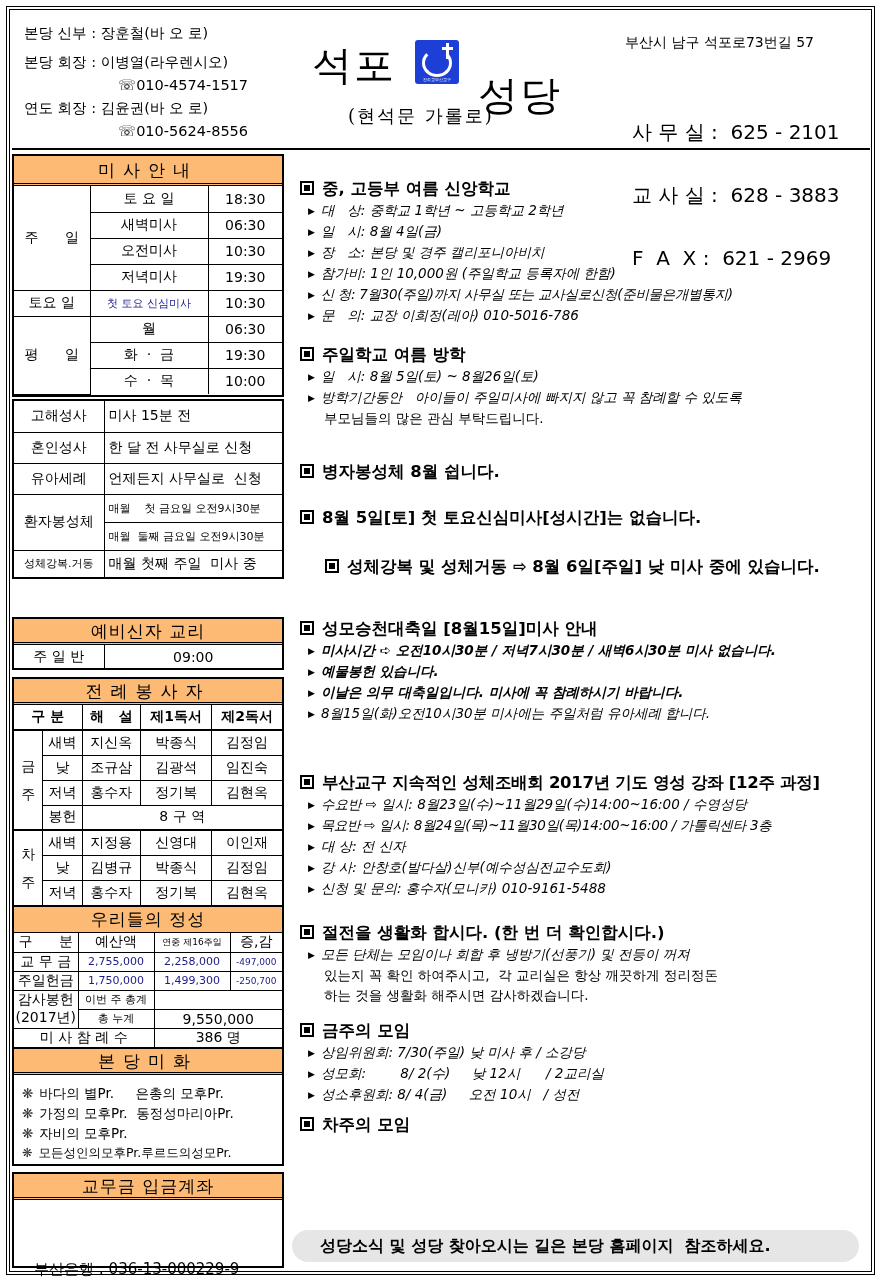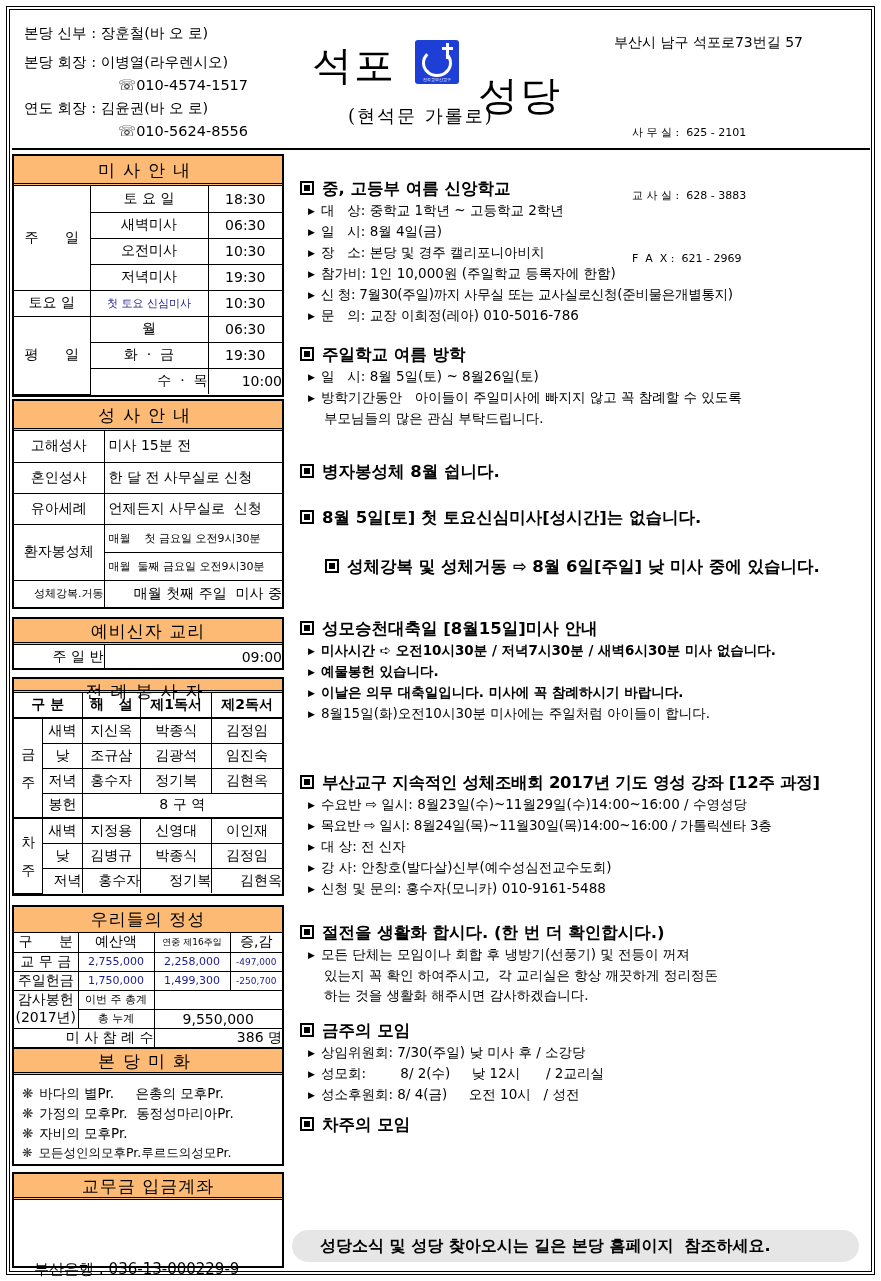--- a/index.html
+++ b/index.html
@@ -32,57 +32,57 @@
     border: 3px solid #fff; border-radius: 50%; border-top-color: transparent;
   }
   .logo .cross-v { position: absolute; left: 31px; top: 3px; width: 3px; height: 16px; background: #fff; }
   .logo .cross-h { position: absolute; left: 27px; top: 7px; width: 11px; height: 3px; background: #fff; }
   .logo .txt { position: absolute; left: 0; bottom: 2px; width: 44px; text-align: center; font-size: 4px; color: #fff; }
   .subtitle {
     position: absolute; left: 348px; top: 104px; font-family: "DejaVu Serif", serif;
     font-size: 18px; letter-spacing: 2px; white-space: pre;
   }
   .hdr-right { position: absolute; left: 614px; top: 34px; font-size: 14px; white-space: pre; }
-  .hdr-right .addr { position: absolute; left: 0; top: 0; }
-  .hdr-right .contacts { position: absolute; left: 18px; top: 46px; line-height: 21px; font-size: 11px; }
+  .hdr-right .addr { position: absolute; left: 11px; top: 0; }
+  .hdr-right .contacts { position: absolute; left: 18px; top: 46px; line-height: 21px; font-size: 20px; }
   .hdr-line { position: absolute; left: 12px; top: 148px; width: 858px; border-top: 2px solid #000; }
 
   
   .box { position: absolute; left: 12px; width: 272px; border: 2px solid #000; }
   .box-title {
     background: #fdba74; text-align: center; font-size: 17px; letter-spacing: 4px;
     border-bottom: 3px double #000; height: 30px; line-height: 28px;
   }
   table { border-collapse: collapse; width: 100%; }
   td { border: 1px solid #000; text-align: center; font-size: 14px; padding: 0; white-space: nowrap; }
   .box table tr:first-child td { border-top: none; }
   .box table td:first-child { border-left: none; }
   .box table td:last-child { border-right: none; }
-  .box table tr:last-child td { border-bottom: none; text-align: right; }
+  .box table tr:last-child td { border-bottom: none; }
   .small { font-size: 11px; }
   .tiny { font-size: 9px; margin-top: 8px; }
   .left { text-align: left; padding-left: 4px; }
   .blue { color: #1a1a8a; }
   .bold { font-weight: bold; }
 
   .bullet-list { padding: 8px 6px 6px 8px; font-size: 13.5px; line-height: 20px; }
   .bullet-list .b { color: #333; margin-right: 6px; }
 
   .bank { padding: 14px 0 0 20px; font-size: 15px; line-height: 22px; white-space: pre; }
 
   
   .sec { position: absolute; left: 300px; width: 565px; }
   .sec-h { font-size: 16.5px; font-weight: bold; line-height: 22px; white-space: nowrap; }
   .sec-h .sq {
     display: inline-block; width: 14px; height: 14px; border: 2px solid #000;
     position: relative; vertical-align: -1px; margin-right: 8px;
   }
   .sec-h .sq::after { content: ""; position: absolute; left: 2px; top: 2px; width: 6px; height: 6px; background: #000; }
   .items { font-size: 13.5px; line-height: 20px; padding-left: 8px; }
-  .items .it { white-space: pre; }
+  .items .it { white-space: pre; font-style: italic; }
   .items .tri { font-size: 9px; margin-right: 6px; vertical-align: 1px; }
   .items .cont { padding-left: 16px; white-space: pre; }
 
   .footer-pill {
     position: absolute; left: 292px; top: 1230px; width: 567px; height: 32px;
     background: #e6e6e6; border-radius: 16px; font-size: 16px; font-weight: bold;
     line-height: 32px; padding-left: 28px; white-space: pre;
   }
 </style>
 </head>
@@ -157,21 +157,20 @@
         </tr>
     <tr style="height:26px">
           <td style="white-space:pre">수  ·  목</td>
           <td>10:00</td>
         </tr>
   </tbody>
     </table>
 </div>
 
 <div class="box" style="top:399px;">
-  <div class="box-title" style="letter-spacing:8px">성사안내</div>
   <table>
     <tbody>
         <tr style="height:31px">
           <td style="width:90px">고해성사</td>
           <td class="left">미사 15분 전</td>
         </tr>
     <tr style="height:31px">
           <td>혼인성사</td>
           <td class="left">한 달 전 사무실로 신청</td>
         </tr>
@@ -200,21 +199,21 @@
     <tbody>
         <tr style="height:23px">
           <td style="width:90px">주 일 반</td>
           <td>09:00</td>
         </tr>
   </tbody>
     </table>
 </div>
 
 <div class="box" style="top:677px;">
-  <div class="box-title" style="height:14px; line-height:24px; letter-spacing:8px">전례봉사자</div>
+  <div class="box-title" style="height:26px; line-height:24px; letter-spacing:8px">전례봉사자</div>
   <table>
     <tbody>
         <tr style="height:25px; border-bottom:2px solid #000">
       <td colspan="2" class="bold" style="width:68px">구 분</td>
       <td class="bold" style="white-space:pre">해   설</td>
       <td class="bold">제1독서</td>
       <td class="bold">제2독서</td>
     </tr>
     <tr style="height:25px">
       <td rowspan="4" style="width:28px; white-space:pre; line-height:14px">금
@@ -354,21 +353,21 @@
 <div class="sec" style="top:556px;padding-left:25px;">
   <div class="sec-h"><span class="sq"></span><span>성체강복 및 성체거동 ⇨ 8월 6일[주일] 낮 미사 중에 있습니다.</span></div>
 </div>
 
 <div class="sec" style="top:618px;">
   <div class="sec-h"><span class="sq"></span><span>성모승천대축일 [8월15일]미사 안내</span></div>
   <div class="items">
     <div class="it bold" style="font-weight:600"><span class="tri">▶</span><span>미사시간 ➪ 오전10시30분 / 저녁7시30분 / 새벽6시30분 미사 없습니다.</span></div>
     <div class="it" style="font-weight:600"><span class="tri">▶</span><span>예물봉헌 있습니다.</span></div>
     <div class="it" style="font-weight:600"><span class="tri">▶</span><span>이날은 의무 대축일입니다. 미사에 꼭 참례하시기 바랍니다.</span></div>
-    <div class="it"><span class="tri">▶</span><span>8월15일(화)오전10시30분 미사에는 주일처럼 아이들이 합니다.</span></div>
+    <div class="it"><span class="tri">▶</span><span>8월15일(화)오전10시30분 미사에는 주일처럼 유아세례 합니다.</span></div>
   </div>
 </div>
 
 <div class="sec" style="top:772px;">
   <div class="sec-h" style="letter-spacing:-0.3px"><span class="sq"></span><span>부산교구 지속적인 성체조배회 2017년 기도 영성 강좌 [12주 과정]</span></div>
   <div class="items">
     <div class="it"><span class="tri">▶</span><span>수요반 ⇨ 일시: 8월23일(수)~11월29일(수)14:00~16:00 / 수영성당</span></div>
     <div class="it" style="letter-spacing:-0.3px"><span class="tri">▶</span><span>목요반 ⇨ 일시: 8월24일(목)~11월30일(목)14:00~16:00 / 가톨릭센타 3층</span></div>
     <div class="it"><span class="tri">▶</span><span>대 상: 전 신자</span></div>
     <div class="it"><span class="tri">▶</span><span>강 사: 안창호(발다살)신부(예수성심전교수도회)</span></div>

